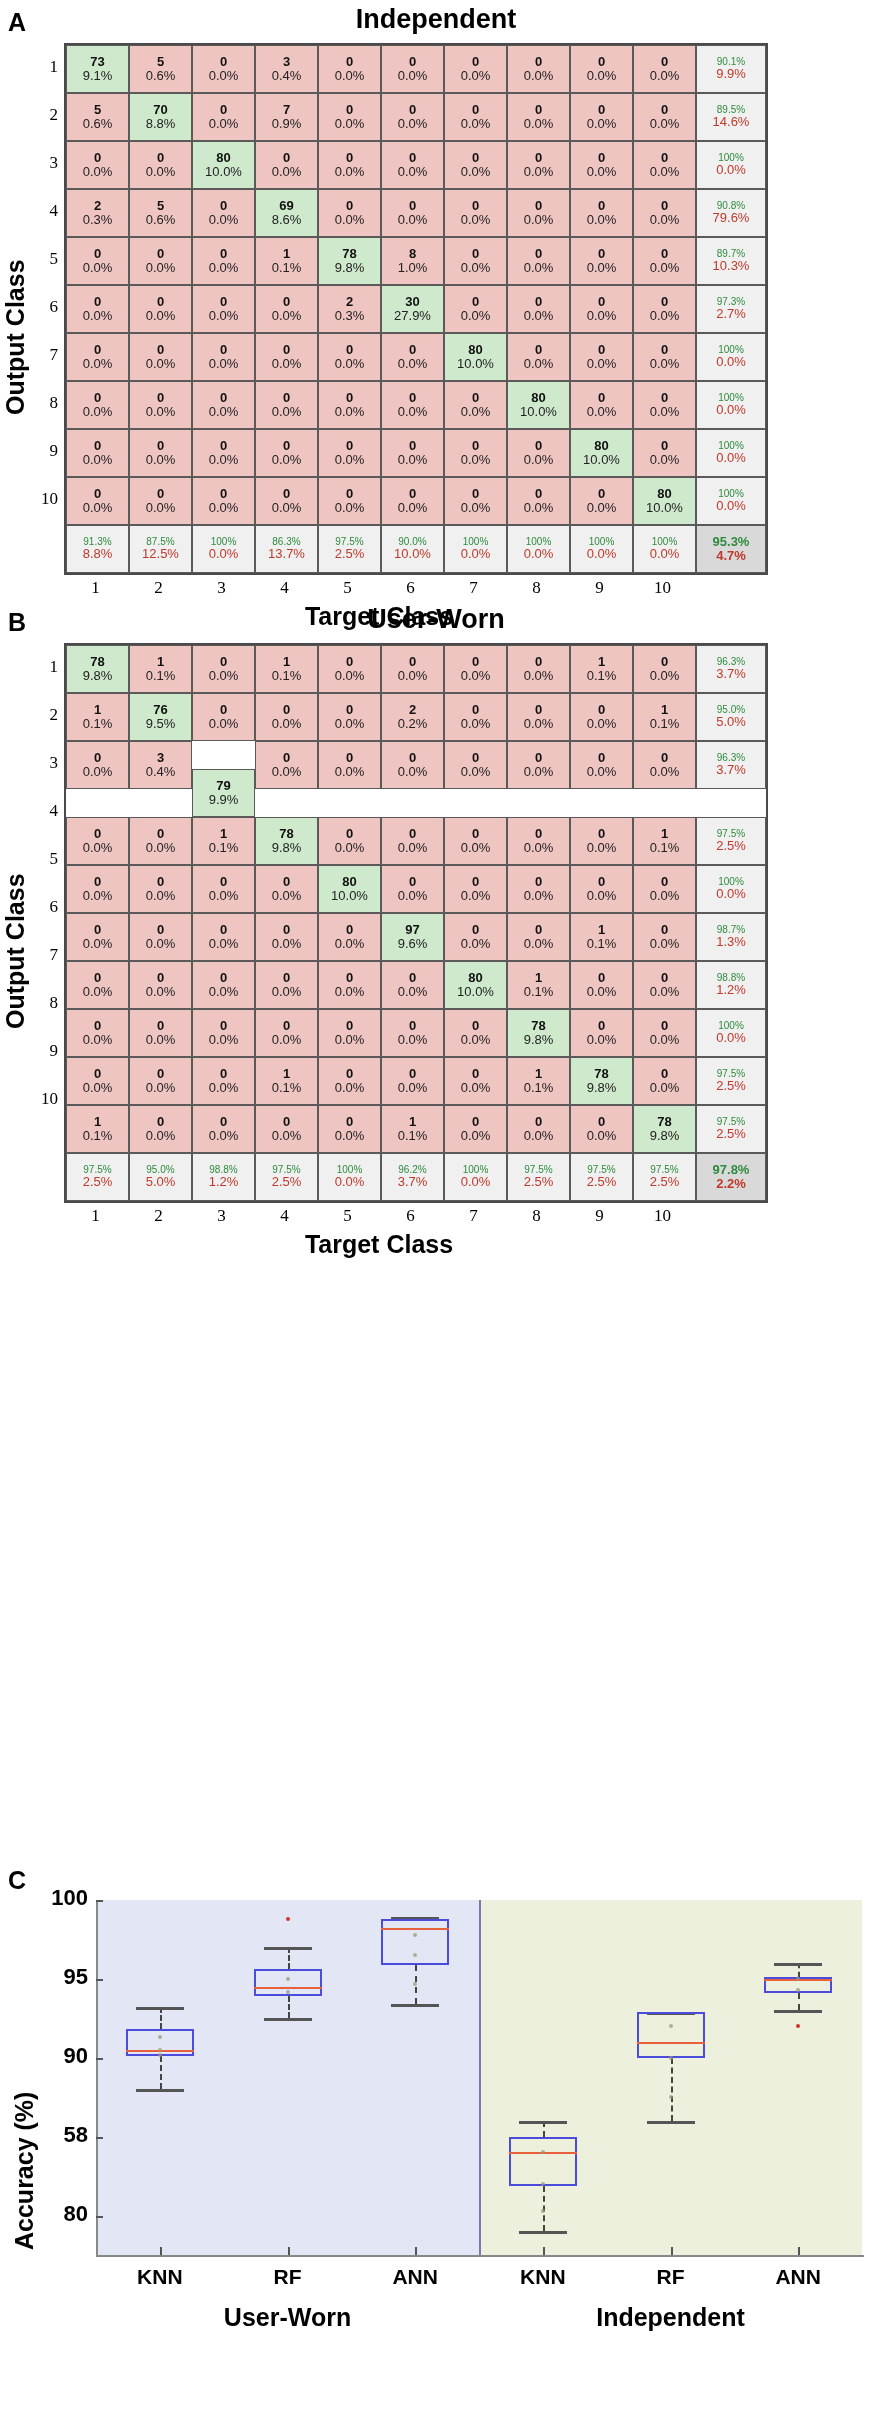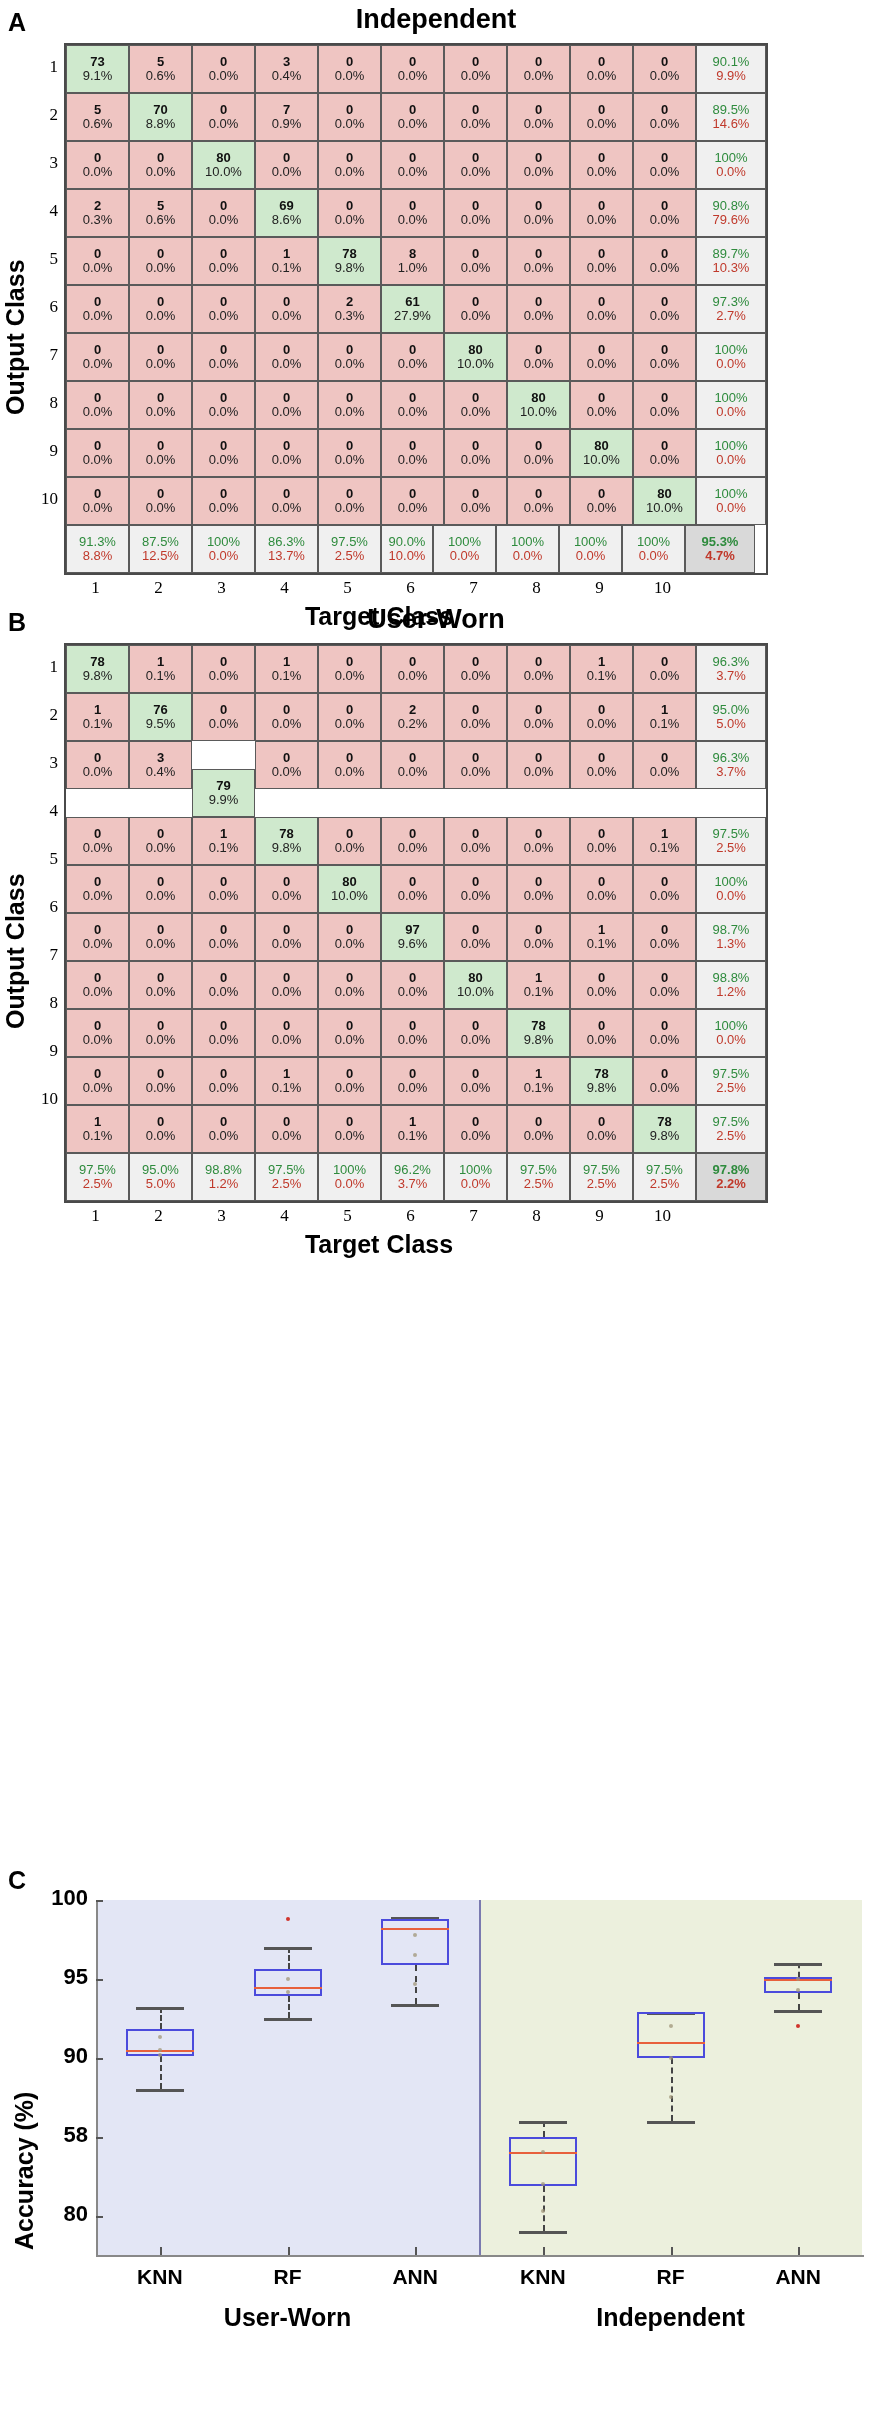--- a/index.html
+++ b/index.html
@@ -18,21 +18,21 @@
            font-size:17px;font-family:"Liberation Serif",serif;}
   .grid{border:2px solid #4a4a4a;display:flex;flex-direction:column;}
   .grow{display:flex;}
   .cell{border:1px solid #5a5a5a;box-sizing:border-box;display:flex;flex-direction:column;
         align-items:center;justify-content:center;line-height:1.05;}
   .cell .n{font-weight:bold;font-size:13px;color:#111;}
   .cell .p{font-size:13px;color:#222;}
   .off{background:#efc5c2;}
   .diag{background:#cfe9cd;}
   .sum{background:#f0f0f0;}
-  .sum .n{color:#2e8b3d;font-weight:normal;font-size:13px;}
+  .sum .n{color:#2e8b3d;font-weight:normal;font-size:10px;}
   .sum .p{color:#c0392b;font-size:13px;}
   .total{background:#d9d9d9;}
   .total .n{color:#2e8b3d;font-weight:bold;font-size:13px;}
   .total .p{color:#c0392b;font-weight:bold;font-size:13px;}
   .colheads{display:flex;}
   .colhead{text-align:center;font-size:17px;font-family:"Liberation Serif",serif;padding-top:3px;}
   .xlabel{text-align:center;font-size:25px;font-weight:bold;padding-top:4px;font-family:"Liberation Sans",sans-serif;}
 
   
   #panelC{position:absolute;}
@@ -324,21 +324,21 @@
             </div>
             <div class="cell off" style="width: 63px; height: 48px;">
               <div class="n">0</div>
               <div class="p">0.0%</div>
             </div>
             <div class="cell off" style="width: 63px; height: 48px;">
               <div class="n">2</div>
               <div class="p">0.3%</div>
             </div>
             <div class="cell diag" style="width: 63px; height: 48px;">
-              <div class="n">61</div>
+              <div class="n">30</div>
               <div class="p">27.9%</div>
             </div>
             <div class="cell off" style="width: 63px; height: 48px;">
               <div class="n">0</div>
               <div class="p">0.0%</div>
             </div>
             <div class="cell off" style="width: 63px; height: 48px;">
               <div class="n">0</div>
               <div class="p">0.0%</div>
             </div>
@@ -553,21 +553,21 @@
               <div class="p">0.0%</div>
             </div>
             <div class="cell sum" style="width: 63px; height: 48px;">
               <div class="n">86.3%</div>
               <div class="p">13.7%</div>
             </div>
             <div class="cell sum" style="width: 63px; height: 48px;">
               <div class="n">97.5%</div>
               <div class="p">2.5%</div>
             </div>
-            <div class="cell sum" style="width: 52px; height: 48px;">
+            <div class="cell sum" style="width: 63px; height: 48px;">
               <div class="n">90.0%</div>
               <div class="p">10.0%</div>
             </div>
             <div class="cell sum" style="width: 63px; height: 48px;">
               <div class="n">100%</div>
               <div class="p">0.0%</div>
             </div>
             <div class="cell sum" style="width: 63px; height: 48px;">
               <div class="n">100%</div>
               <div class="p">0.0%</div>

